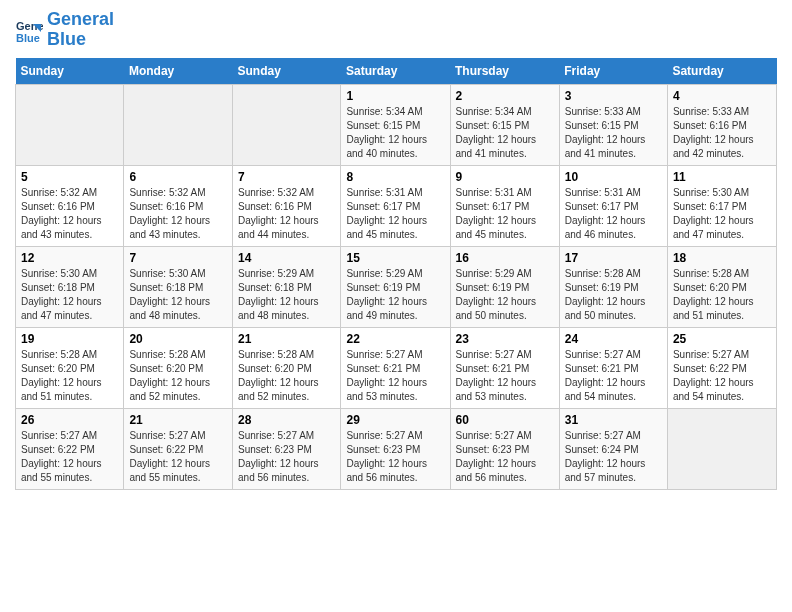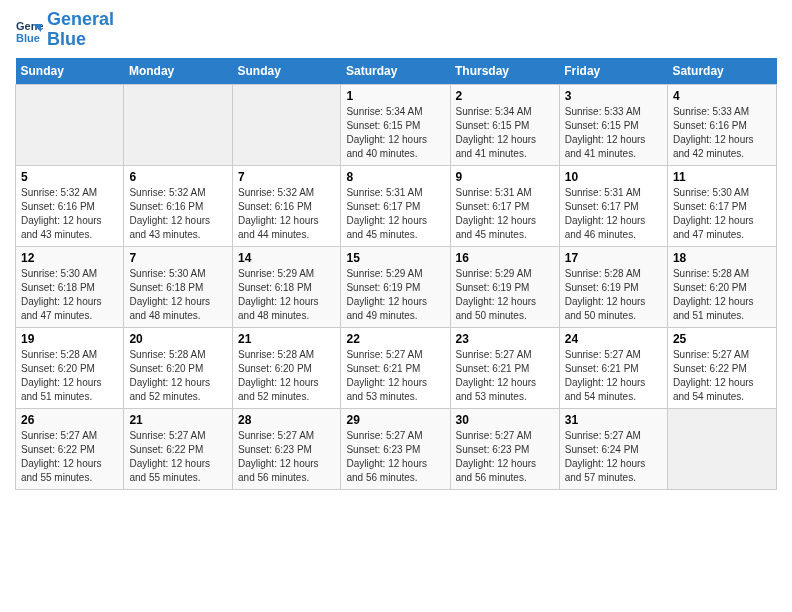--- a/index.html
+++ b/index.html
@@ -332,21 +332,21 @@
 and 56 minutes.</div>
         </td>
         <td>
           <span class="day-num">29</span>
           <div class="day-info" style="white-space: pre-line;">Sunrise: 5:27 AM
 Sunset: 6:23 PM
 Daylight: 12 hours
 and 56 minutes.</div>
         </td>
         <td>
-          <span class="day-num">30</span>
+          <span class="day-num">60</span>
           <div class="day-info" style="white-space: pre-line;">Sunrise: 5:27 AM
 Sunset: 6:23 PM
 Daylight: 12 hours
 and 56 minutes.</div>
         </td>
         <td>
           <span class="day-num">31</span>
           <div class="day-info" style="white-space: pre-line;">Sunrise: 5:27 AM
 Sunset: 6:24 PM
 Daylight: 12 hours

